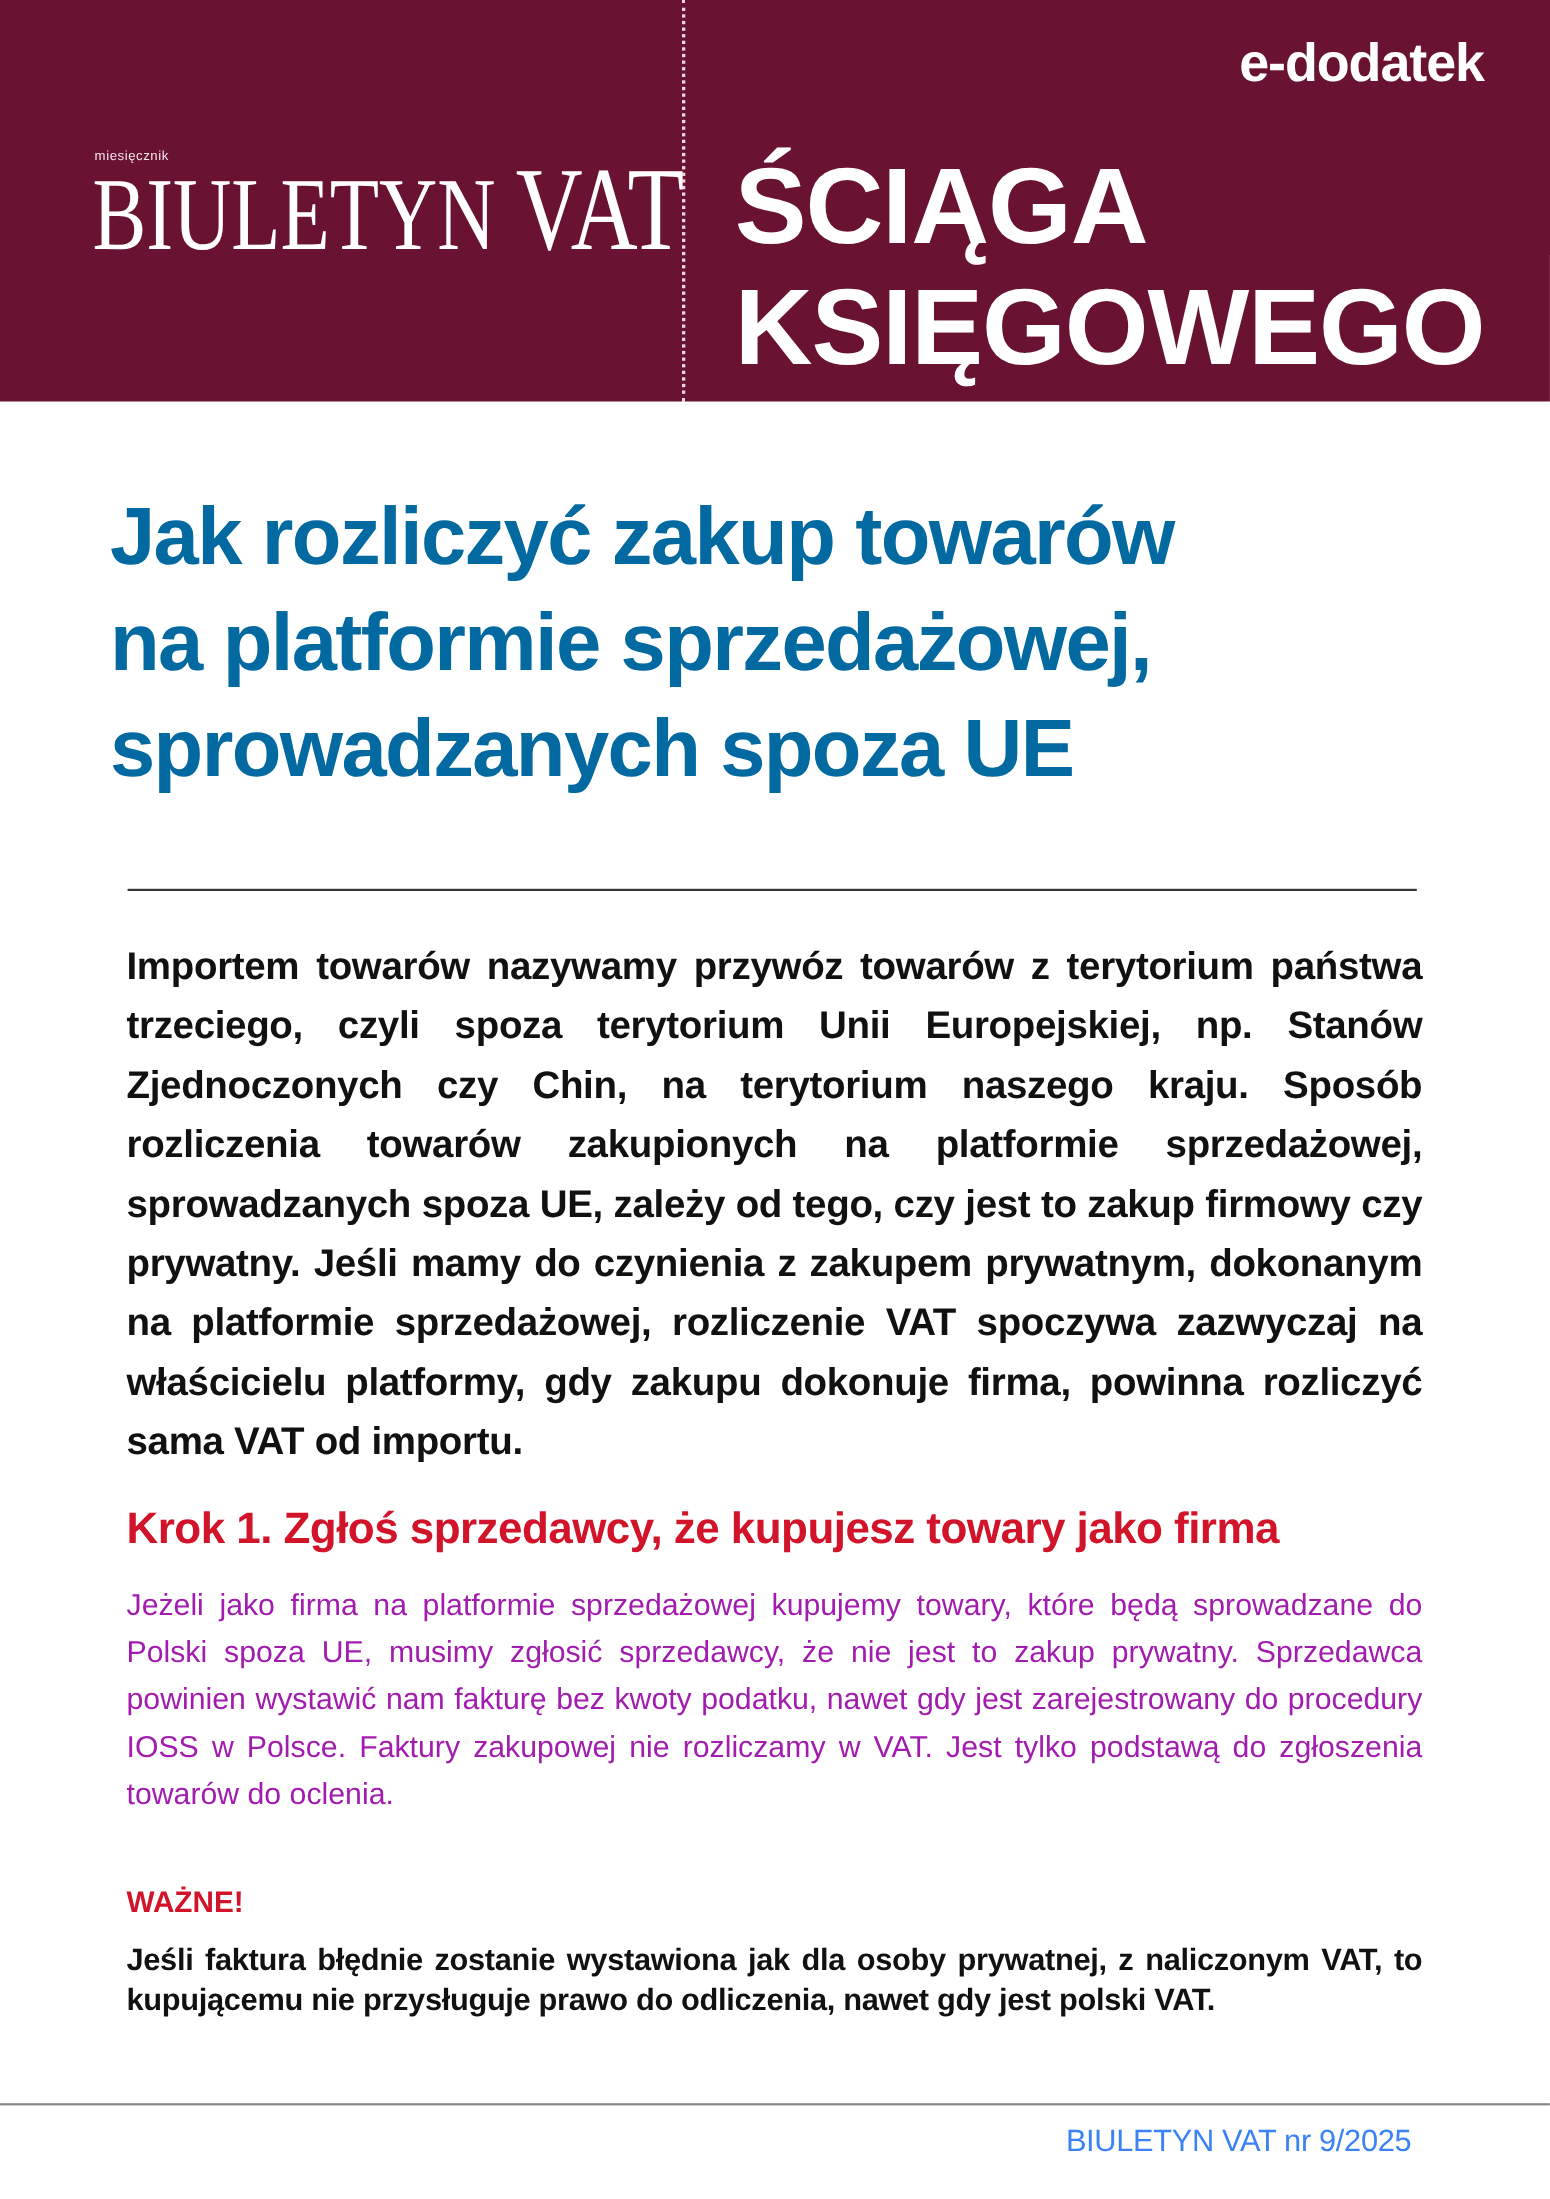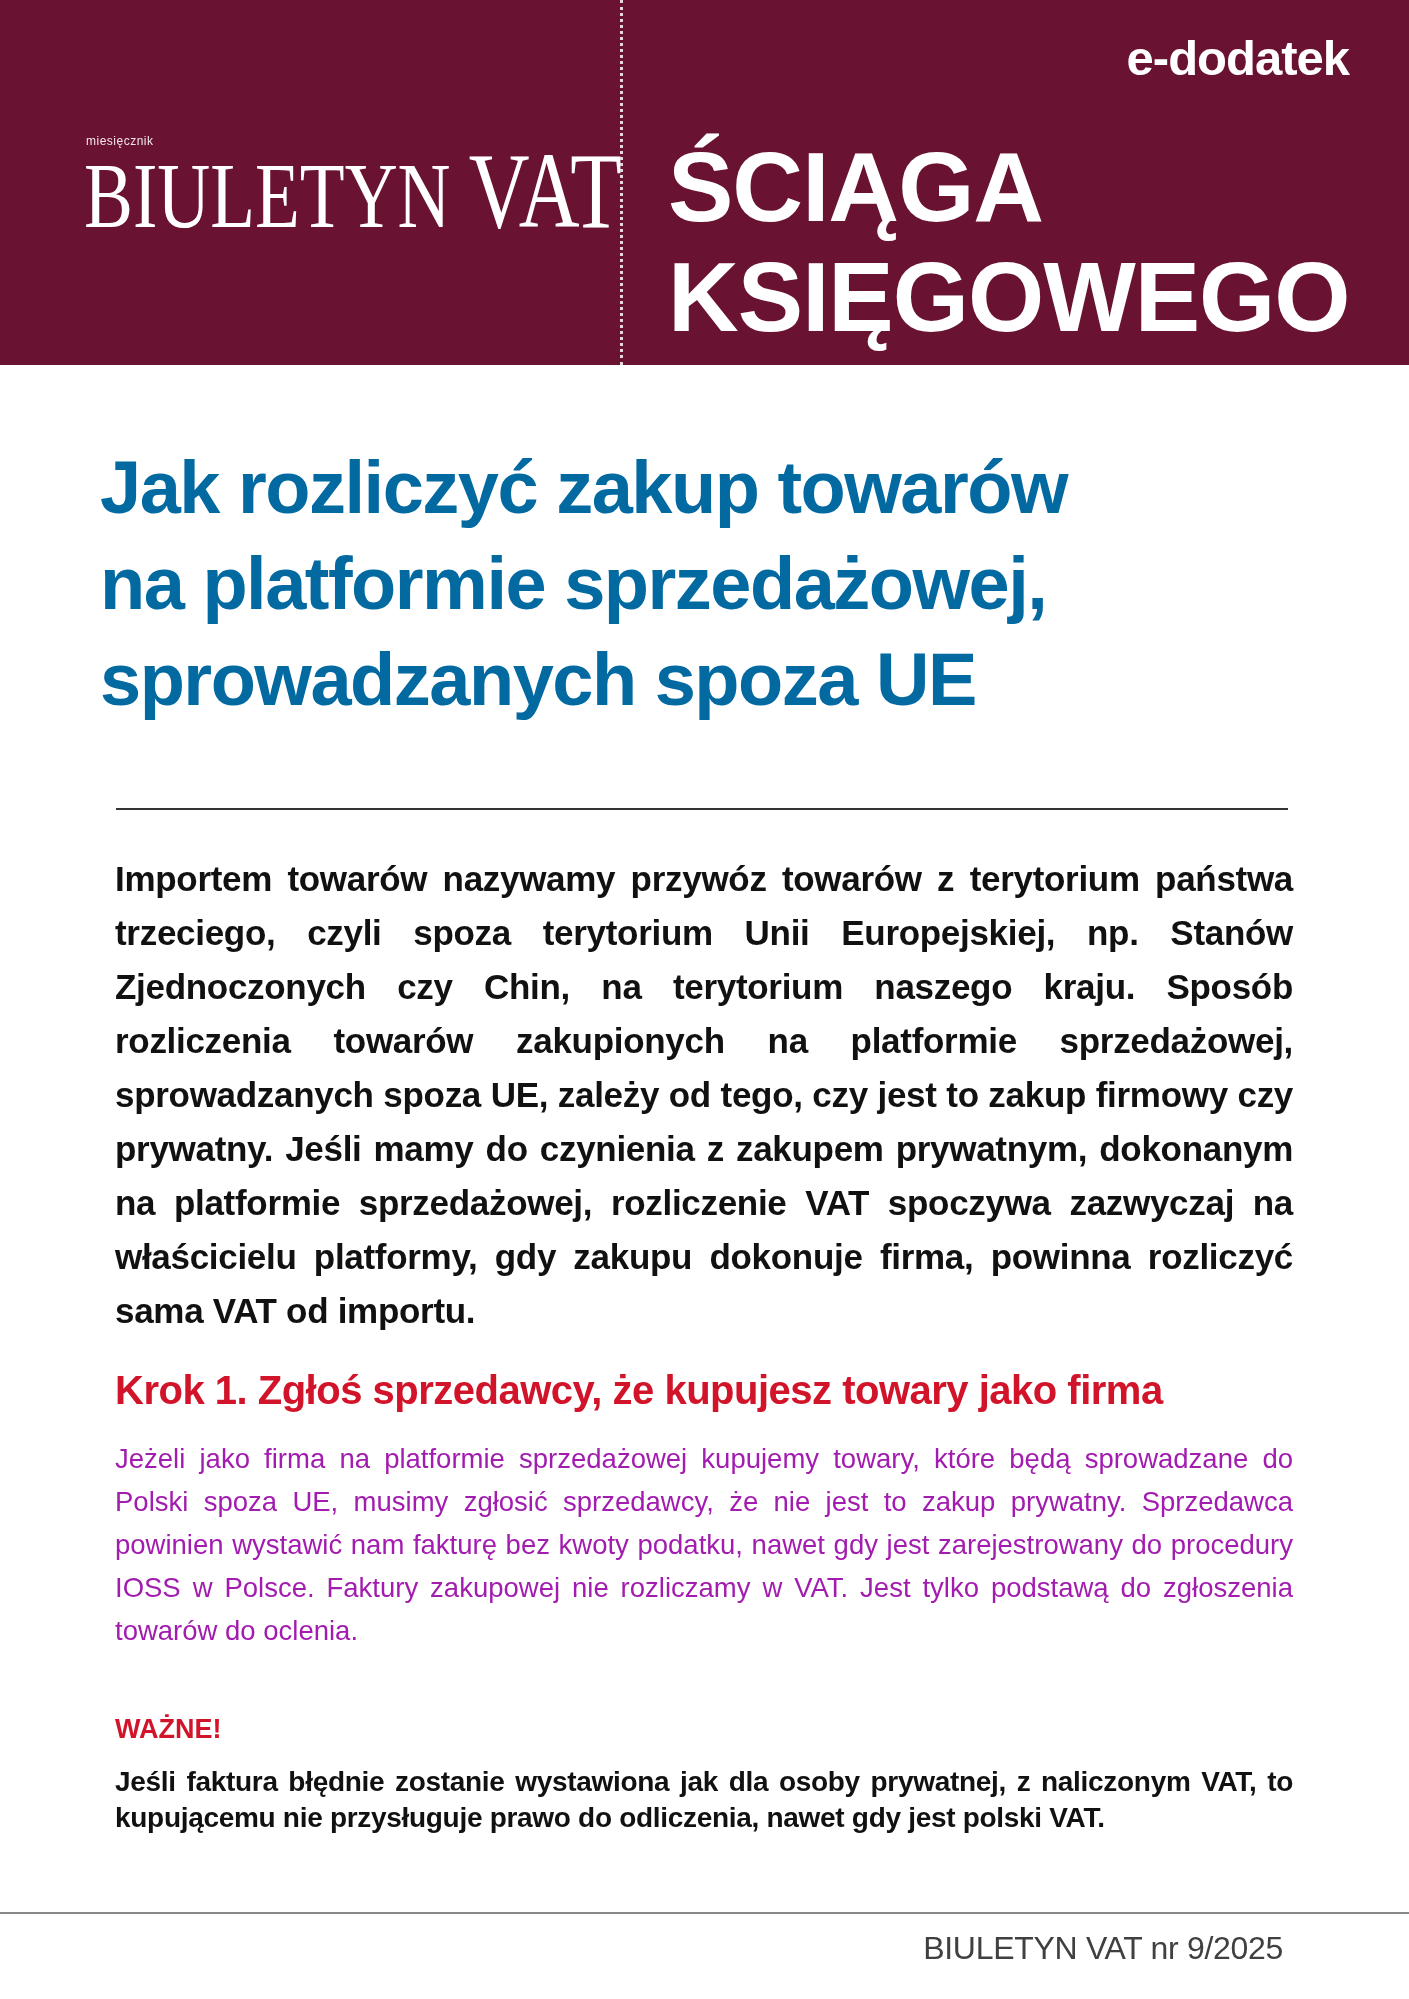--- a/index.html
+++ b/index.html
@@ -25,21 +25,21 @@
           font-size:35px; line-height:54px; text-align:justify; color:#111; letter-spacing:-0.3px; }
   .step-heading { position:absolute; left:115px; top:1368px; width:1200px; color:#d2142a;
                   font-weight:bold; font-size:40px; letter-spacing:-0.5px; }
   .step-body { position:absolute; left:115px; top:1437px; width:1178px; font-size:27.5px;
                line-height:43px; text-align:justify; color:#a21caf; }
   .important-label { position:absolute; left:115px; top:1714px; color:#d2142a; font-weight:bold;
                      font-size:27px; }
   .important-body { position:absolute; left:115px; top:1764px; width:1178px; font-weight:bold;
                     font-size:28px; line-height:36px; text-align:justify; color:#111; letter-spacing:-0.3px; }
   .footer-rule { position:absolute; left:0; top:1912px; width:1409px; height:2px; background:#888; }
-  .footer-text { position:absolute; right:126px; top:1930px; color:#404040; font-size:32px; letter-spacing:-0.3px; }
+  .footer-text { position:absolute; right:126px; top:1930px; color:#3b82f6; font-size:28px; letter-spacing:-0.3px; }
 </style>
 </head>
 <body>
 
 <div class="header">
   <div class="brand">
     <div class="brand-small">miesięcznik</div>
     <div class="brand-name"><span>BIULETYN </span><span class="big">VAT</span></div>
   </div>
   <div class="divider-dotted"></div>

